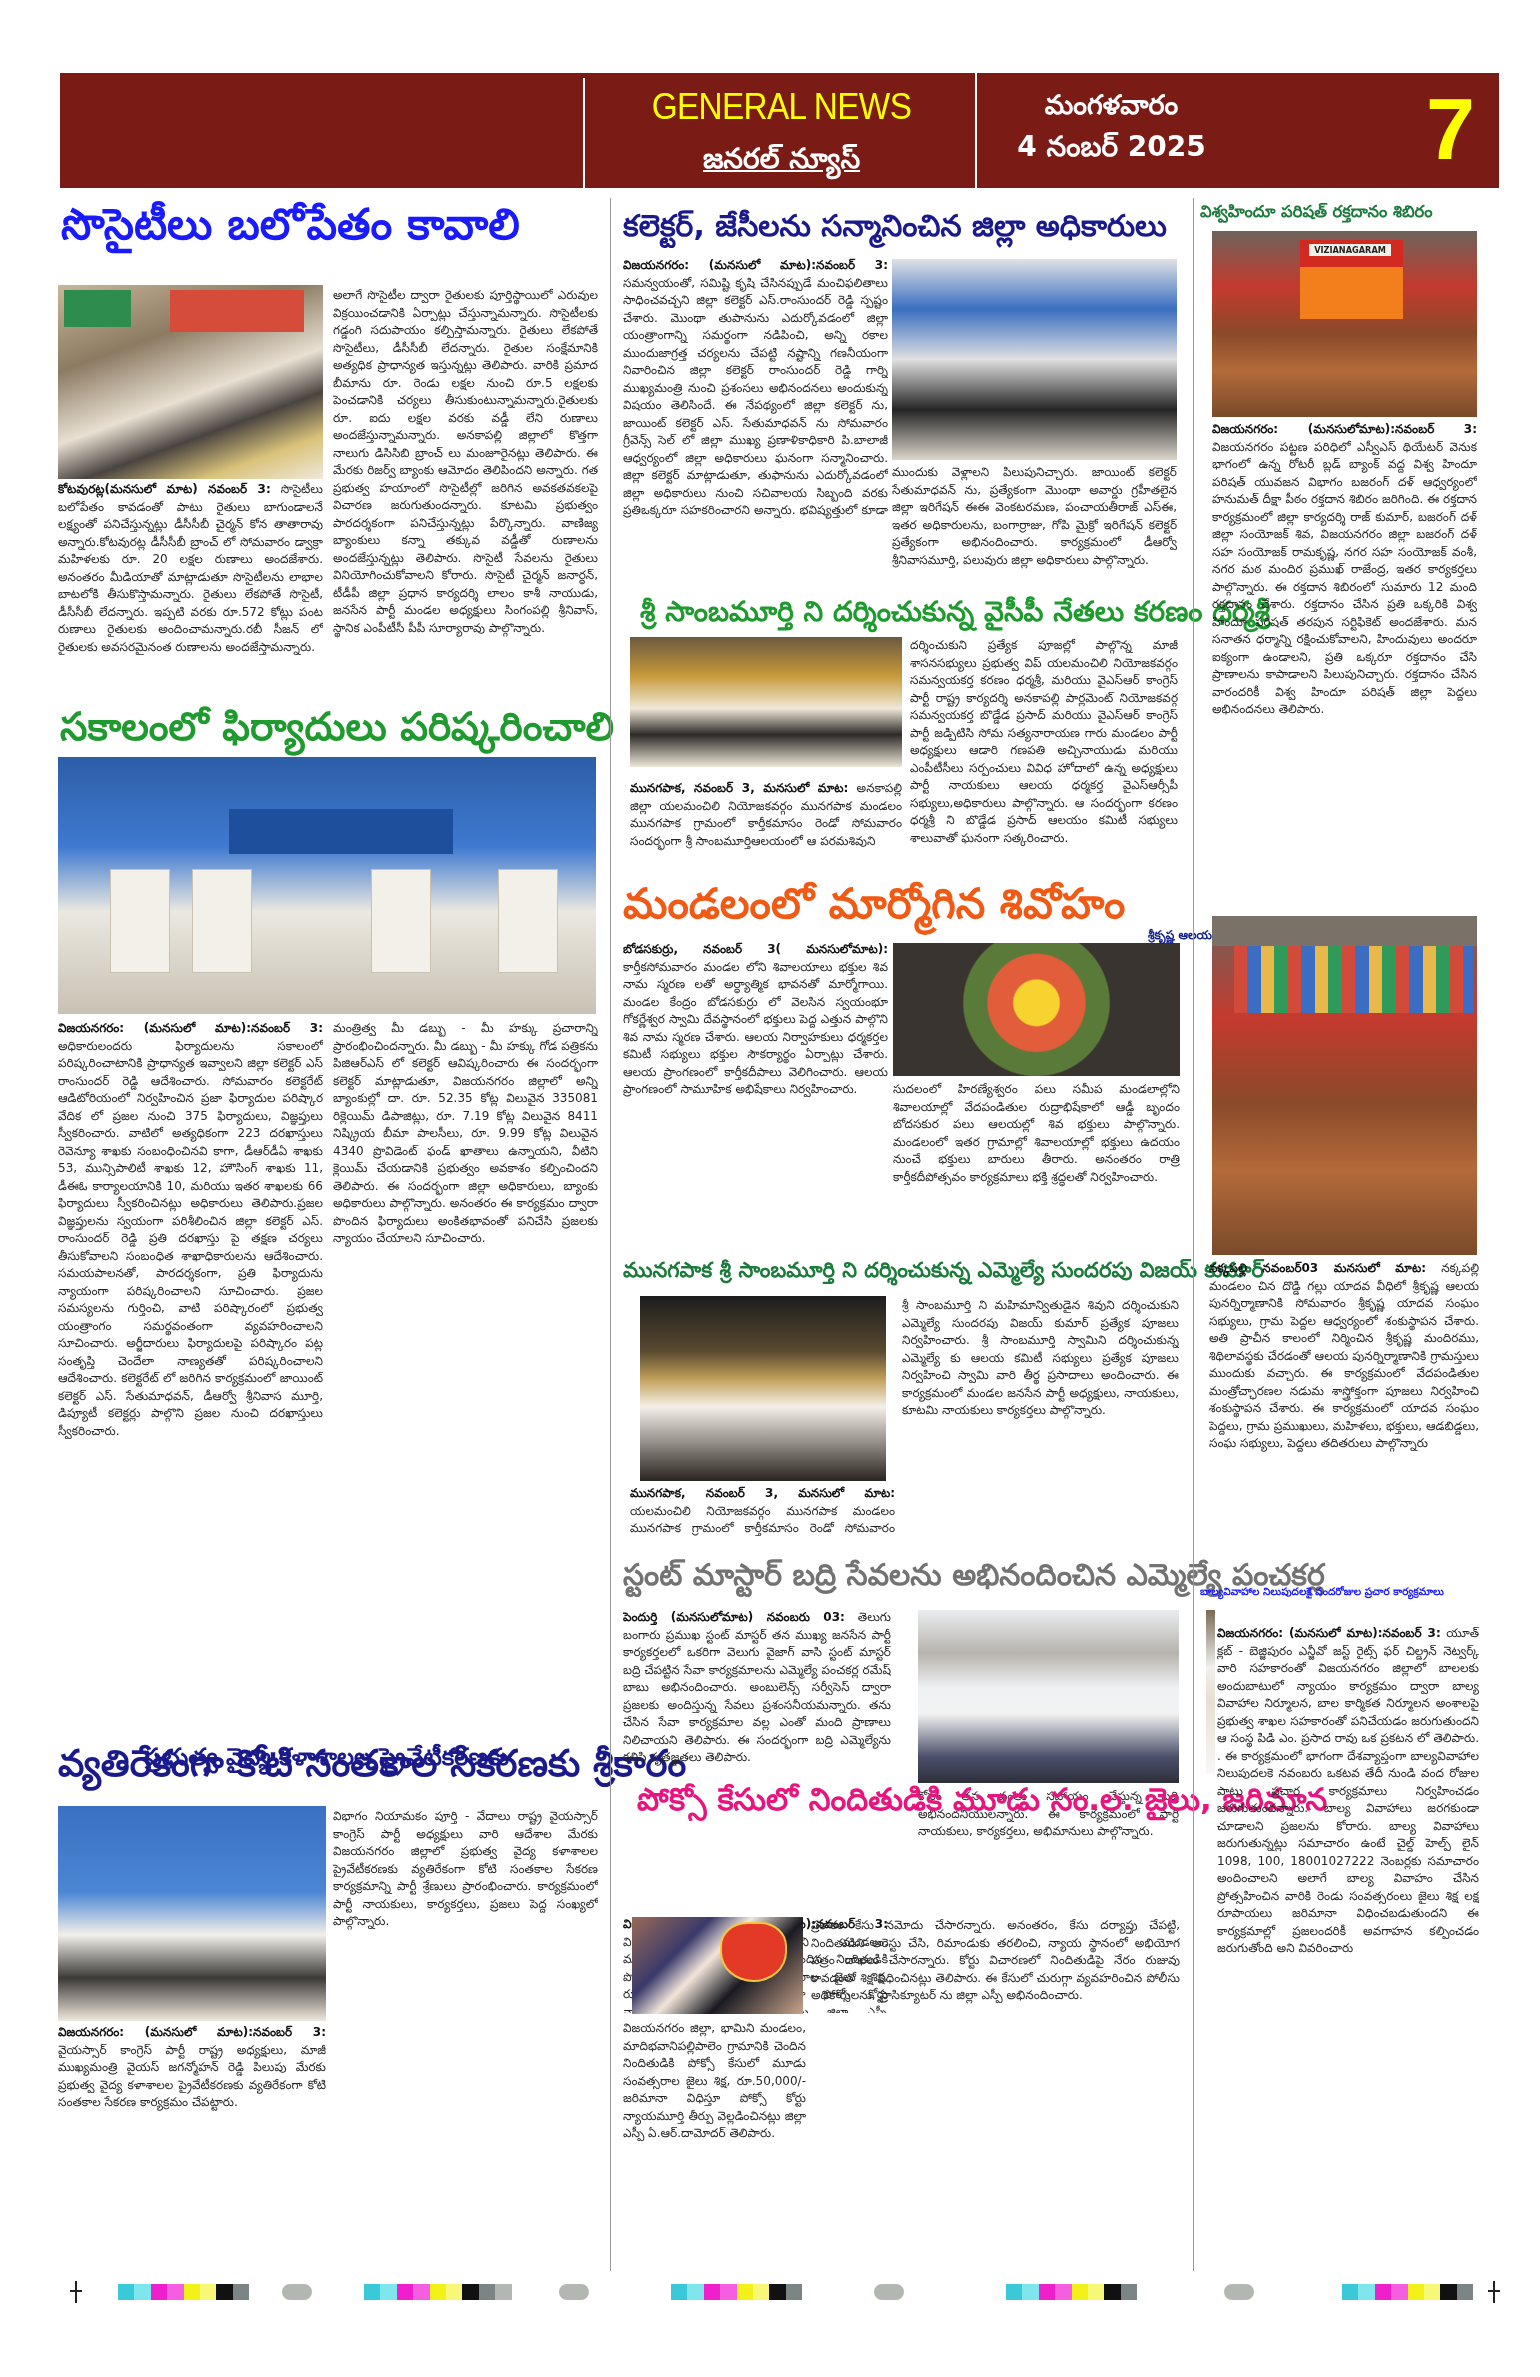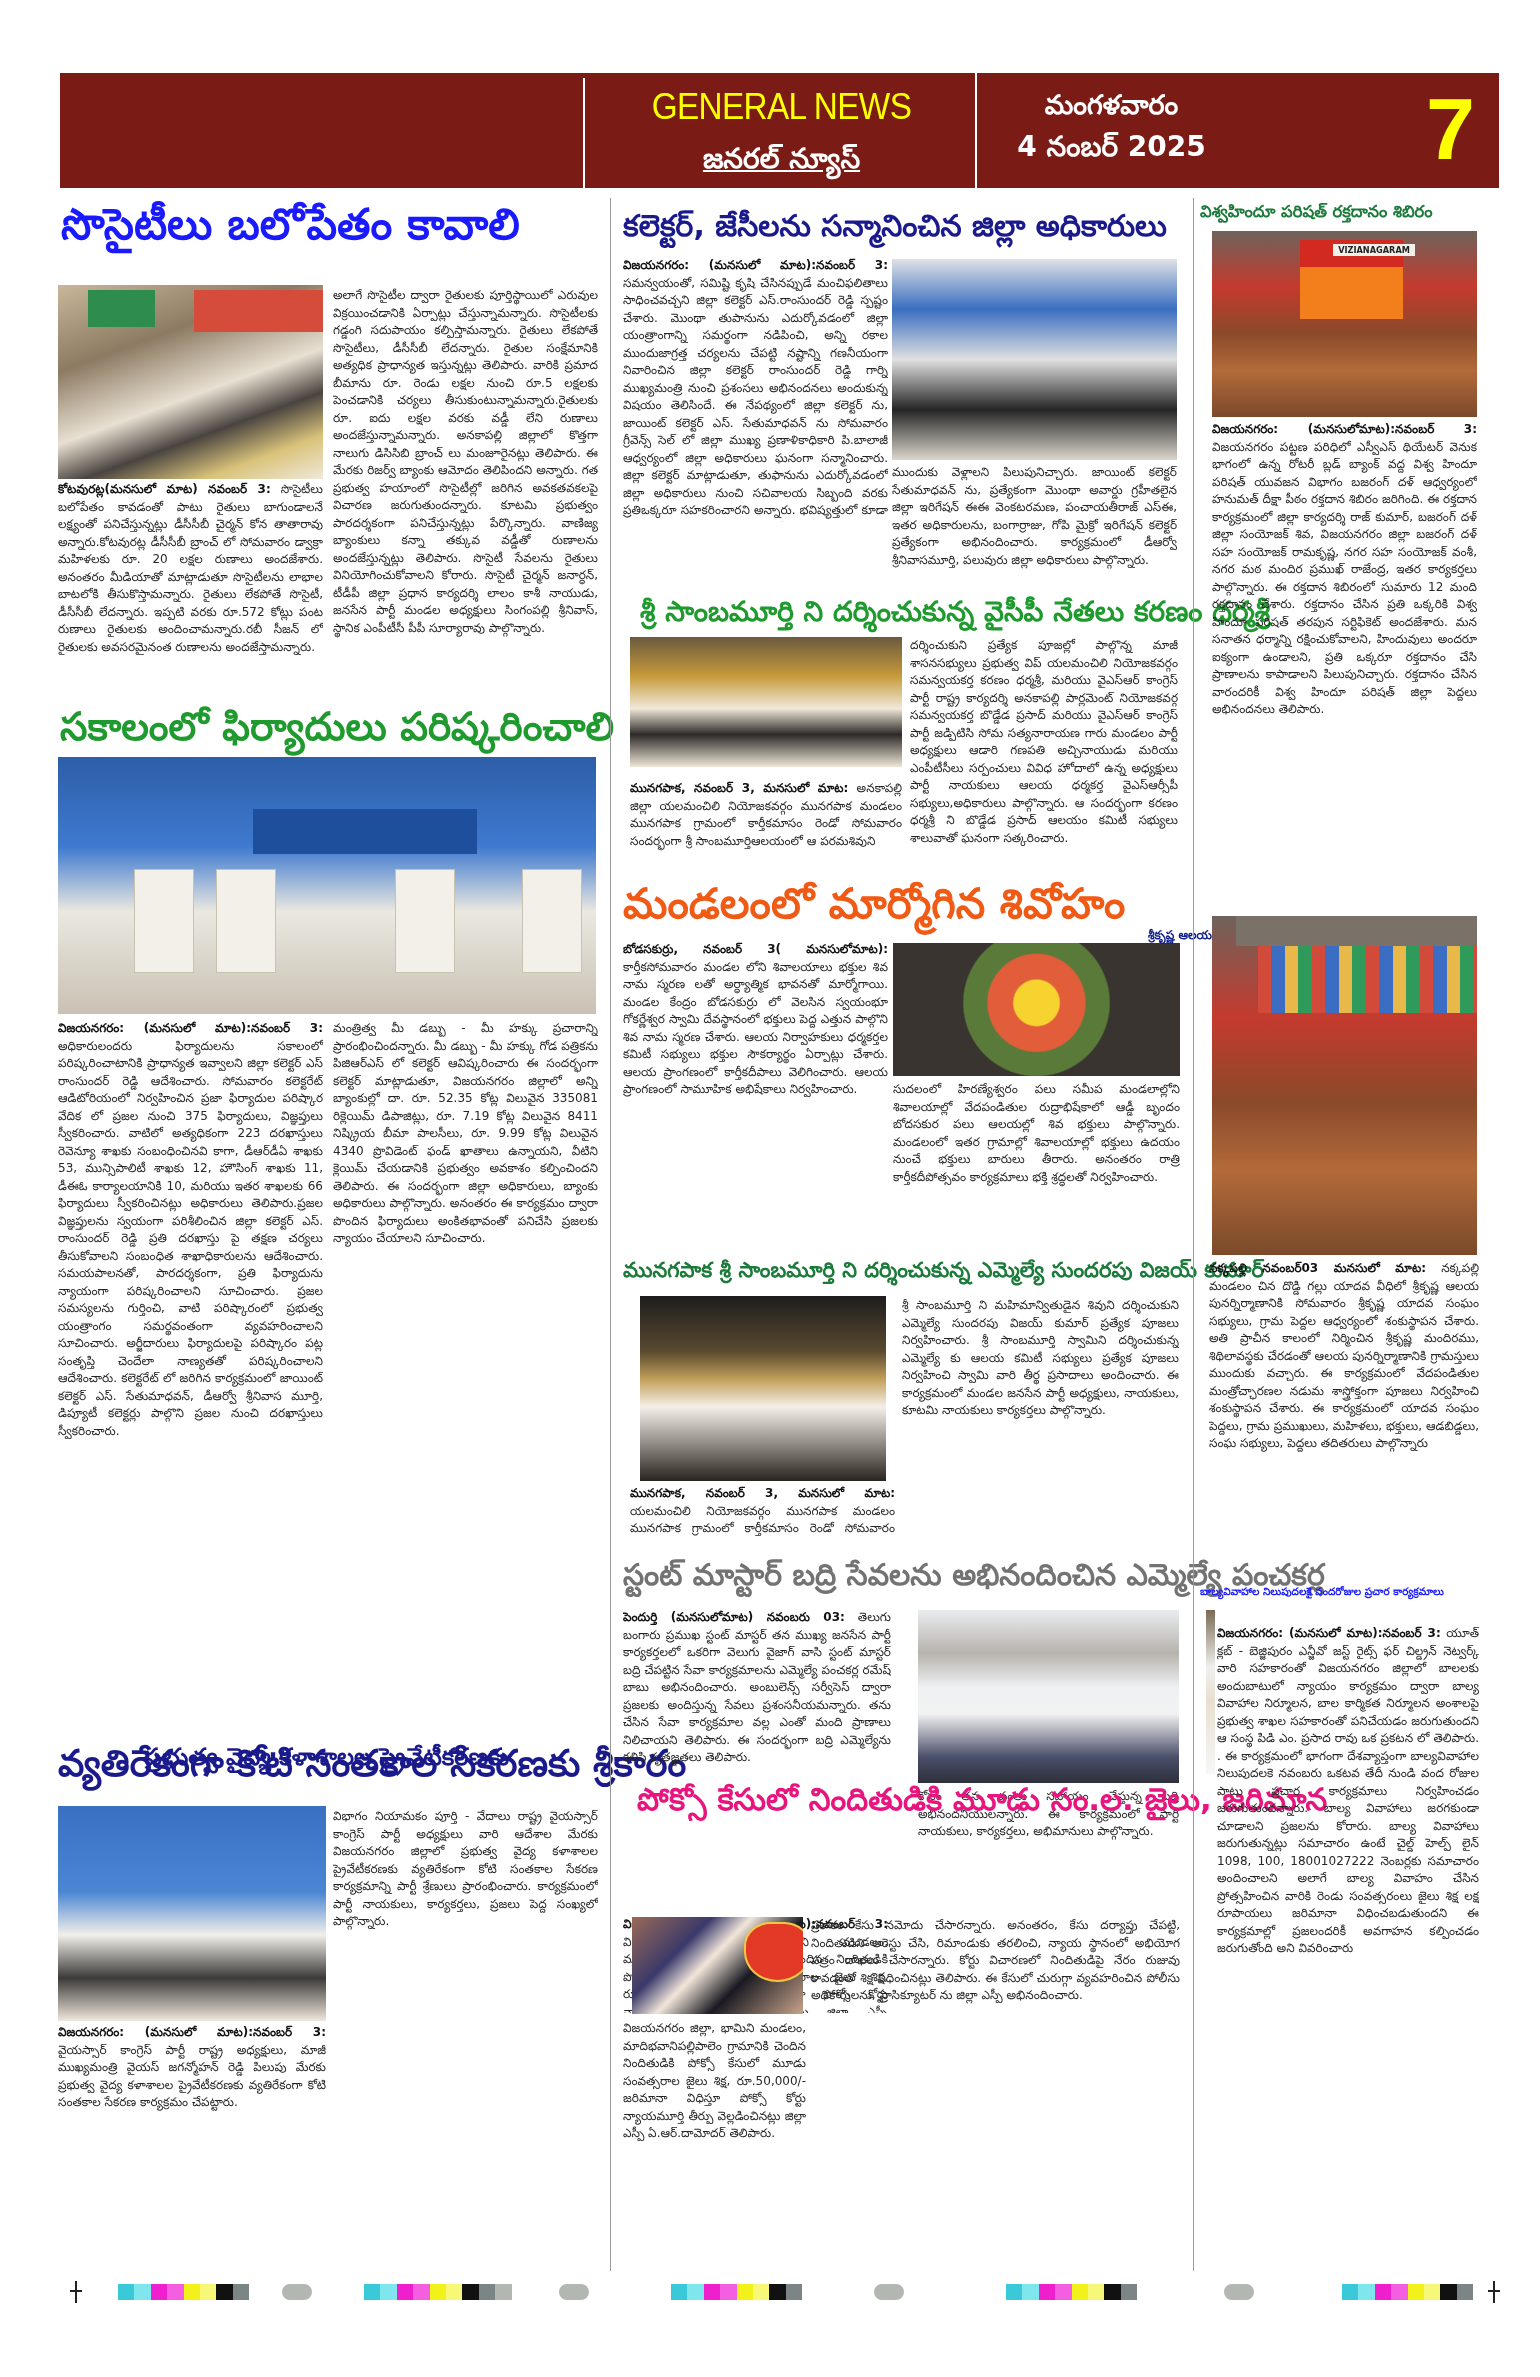--- a/index.html
+++ b/index.html
@@ -45,21 +45,21 @@
   .ph-b { background: linear-gradient(180deg,#2c5ea8 0%,#3f7ad0 35%,#eae8e0 60%,#c9c1b3 100%); }
   .ph-c { background: linear-gradient(180deg,#3a70c2 0%,#4b86d4 40%,#f2f0ea 60%,#3c3a38 80%,#efe8dc 100%); }
   .ph-d { background: linear-gradient(180deg,#6b5a3e 0%,#c79a3a 30%,#f0e8d8 55%,#2e2a28 75%,#efe7d8 100%); }
   .ph-e { background: radial-gradient(circle at 50% 45%,#f7d330 0 14%,#e25d3a 15% 30%,#5a7a3a 31% 45%,#3a3430 46% 100%); }
   .ph-f { background: linear-gradient(180deg,#1d1d1d 0%,#5a4a30 30%,#c2a05a 45%,#f4f0e8 60%,#2a2420 100%); }
   .ph-g { background: linear-gradient(180deg,#dfe2e6 0%,#3a6ec0 25%,#e0e0e0 50%,#252525 75%,#dcd6cc 100%); }
   .ph-h { background: linear-gradient(180deg,#e9ecee 0%,#b7b3ad 25%,#eff1f3 45%,#f2f2f2 60%,#4a4f6a 85%,#2d2f3a 100%); }
   .ph-j { background: linear-gradient(180deg,#6e635b 0%,#c43a2e 30%,#8a4a2a 55%,#b46a3a 75%,#7a4a2a 100%); }
   .ph-k { background: linear-gradient(180deg,#7a6a55 0%,#f0f0ee 35%,#e8dfd0 55%,#f8f8f8 100%); }
   .ph-l { background: linear-gradient(135deg,#9a6a58 0%,#3a3a6a 30%,#f2e6da 45%,#1a1a22 65%,#c8a48a 100%); }
-  .banner { position: absolute; background: #f3f0e9; border: 1.5px solid #c9c2b3; margin-left: 24px; }
+  .banner { position: absolute; background: #f3f0e9; border: 1.5px solid #c9c2b3; }
   .banner-orange { position: absolute; background: #f27f1b; }
   .banner-red { position: absolute; background: #d22a20; }
 
   .rule { position: absolute; background: #999; }
 
   
   .reg { position: absolute; top: 2284px; height: 16.4px; display: flex; }
   .reg span { display: block; height: 16.4px; }
   .gray-oval { position: absolute; top: 2284px; width: 30px; height: 16.4px; background: #b2b7b1; border-radius: 10.4px; }
   .cross { position: absolute; top: 2281px; width: 1.5px; height: 22.4px; background: #222; }

